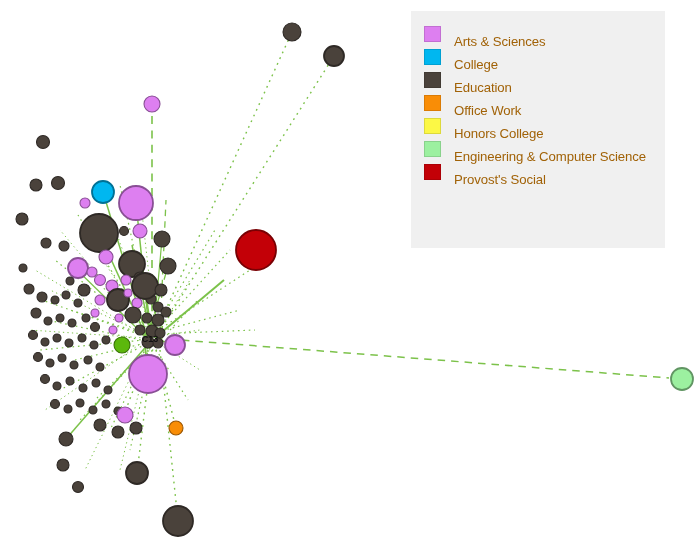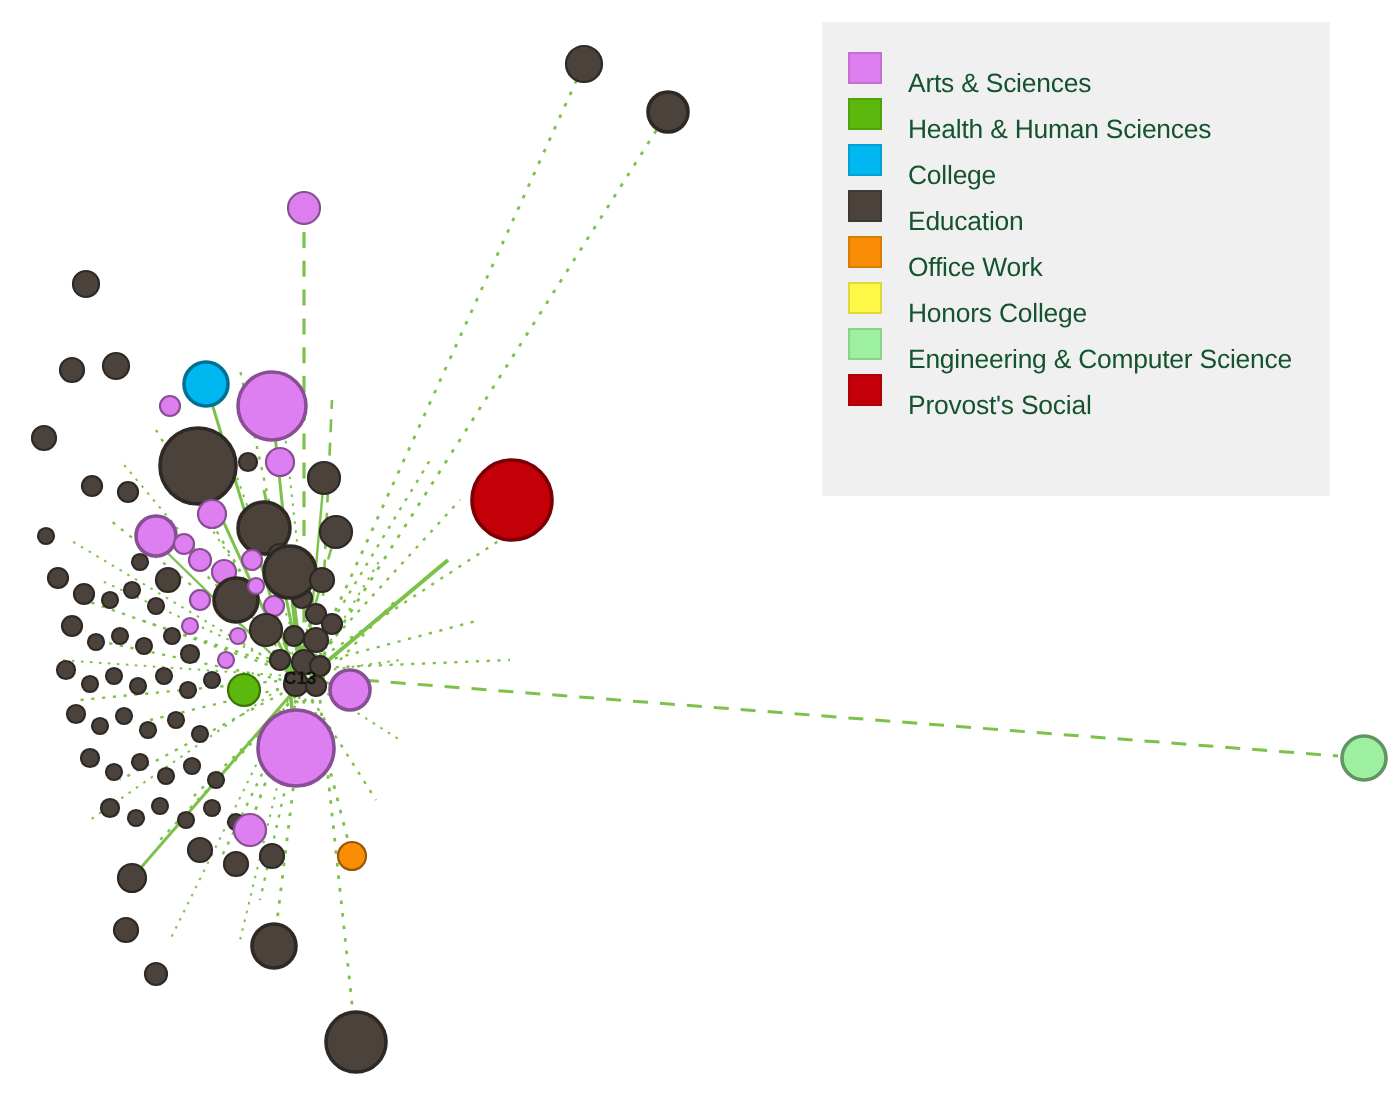--- a/index.html
+++ b/index.html
@@ -41,21 +41,21 @@
   .legend-swatch {
     width: 17px;
     height: 16px;
     flex: 0 0 17px;
     margin-right: 13px;
     border: 1px solid rgba(0,0,0,0.12);
     box-sizing: border-box;
   }
   .legend-label {
     font-size: 13.2px;
-    color: #14532d;
+    color: #a16207;
     line-height: 1;
     white-space: nowrap;
     letter-spacing: -0.1px;
     margin-top: 16px;
   }
 </style>
 </head>
 <body>
 
 <div id="canvas">
@@ -225,24 +225,20 @@
       </g>
   </svg>
 
   <div id="legend">
     <div id="legend-rows">
         <div class="legend-row">
           <span class="legend-swatch" style="background: rgb(221, 127, 240);"></span>
           <span class="legend-label">Arts &amp; Sciences</span>
         </div>
         <div class="legend-row">
-          <span class="legend-swatch" style="background: rgb(92, 184, 12);"></span>
-          <span class="legend-label">Health &amp; Human Sciences</span>
-        </div>
-        <div class="legend-row">
           <span class="legend-swatch" style="background: rgb(0, 183, 240);"></span>
           <span class="legend-label">College</span>
         </div>
         <div class="legend-row">
           <span class="legend-swatch" style="background: rgb(74, 66, 59);"></span>
           <span class="legend-label">Education</span>
         </div>
         <div class="legend-row">
           <span class="legend-swatch" style="background: rgb(249, 141, 6);"></span>
           <span class="legend-label">Office Work</span>

